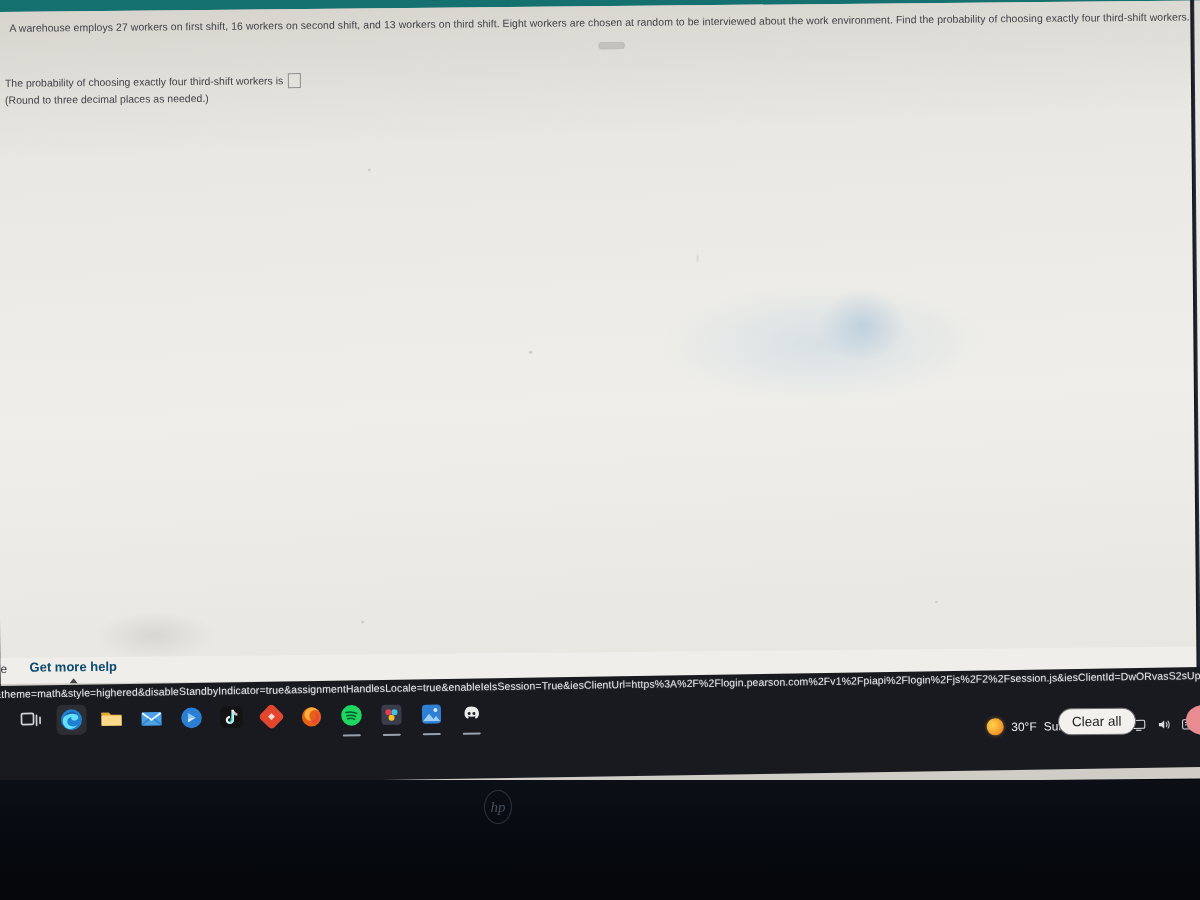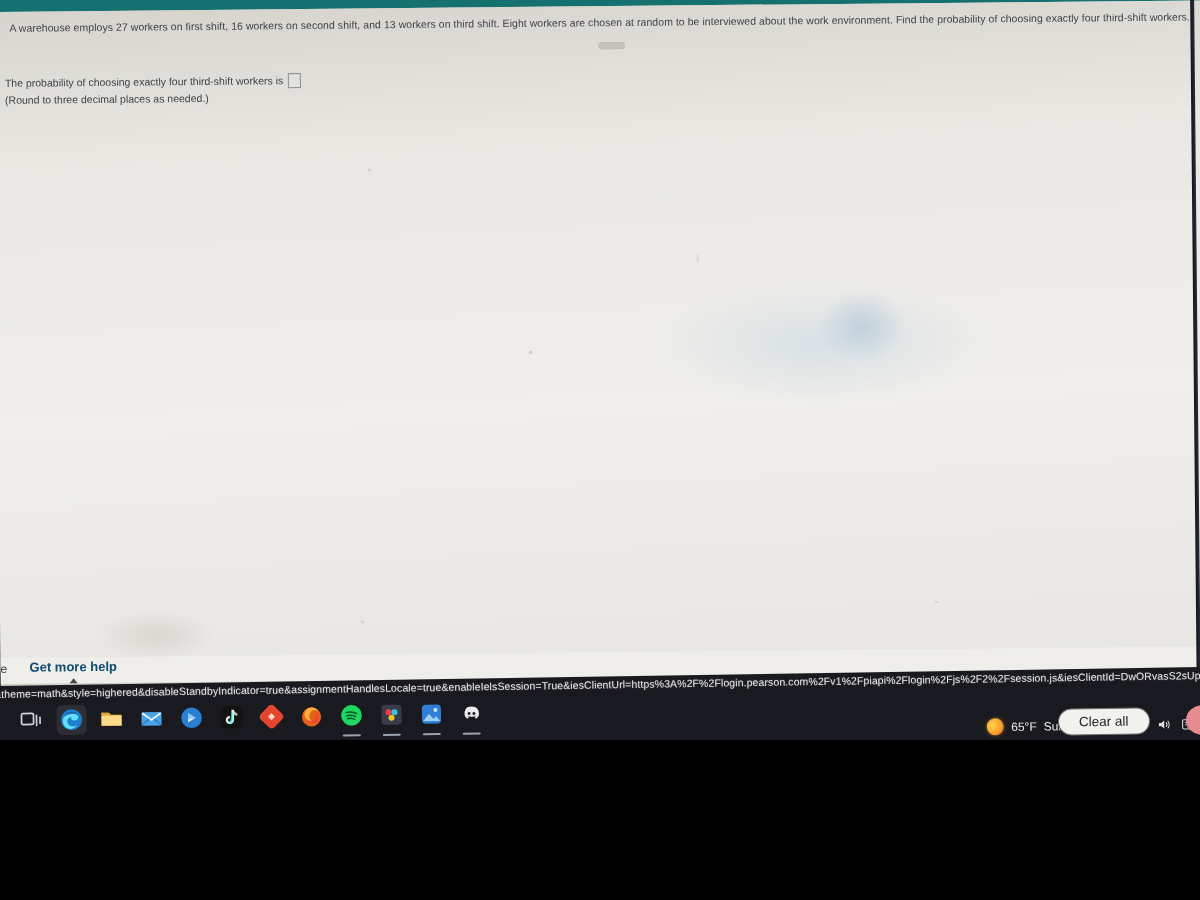--- a/index.html
+++ b/index.html
@@ -1,21 +1,21 @@
 <!DOCTYPE html>
 <html><head>
 <meta charset="utf-8">
 <style>
   * { box-sizing: border-box; margin:0; padding:0; }
   html,body { width:1200px; height:900px; overflow:hidden; background:#000; }
   body { font-family:"Liberation Sans", sans-serif; }
 
   
   #photo {
-    position:relative; width:1200px; height:740px;
+    position:relative; width:1200px; height:900px;
     background:#05070c;
     overflow:hidden;
   }
 
   
   #screen {
     position:absolute; left:-6px; top:-10px; width:1215px; height:800px;
     transform: rotate(-0.55deg);
     transform-origin: 0 0;
     overflow:hidden;
@@ -118,21 +118,21 @@
   .sun{
     width:17px;height:17px;border-radius:50%;
     background:radial-gradient(circle at 35% 40%,#ffd34d,#f59d2b 60%,#e4571f 100%);
     box-shadow:0 0 4px rgba(255,170,60,.5);
   }
   .tray-ico{ opacity:.95; }
 
   
   .clearall{
     position:absolute; left:1058px; top:708px;
-    padding:5px 20px; border:1px solid #6e6e6e; border-radius:14px;
+    padding:5px 13px; border:1px solid #6e6e6e; border-radius:14px;
     background:#f2f1ee; color:#222; font-size:13.5px;
     transform: rotate(-0.7deg);
   }
   .pinkbtn{
     position:absolute; left:1186px; top:705px; width:34px;height:30px;
     border-radius:50%; background:#e98c92;
     transform: rotate(-0.7deg);
   }
 
   
@@ -306,21 +306,21 @@
           <circle cx="9.6" cy="12" r="1.5" fill="#1b1c21"></circle>
           <circle cx="14.4" cy="12" r="1.5" fill="#1b1c21"></circle>
         </svg>
         <span class="ind"></span>
       </div>
     </div>
 
     <div class="tray">
       <div class="weather">
         <span class="sun"></span>
-        <span>65°F</span>
+        <span>30°F</span>
         <span>Sunny</span>
       </div>
       <span class="tray-ico" style="font-size:12px;">⌃</span>
       <svg width="16" height="16" viewBox="0 0 24 24" class="tray-ico">
         <rect x="4" y="6" width="14" height="12" rx="2.5" fill="none" stroke="#e4e6ea" stroke-width="1.6"></rect>
         <rect x="18.5" y="10" width="2" height="4" rx="1" fill="#e4e6ea"></rect>
         <path d="M11 3v3" stroke="#e4e6ea" stroke-width="1.5"></path>
       </svg>
       <svg width="16" height="16" viewBox="0 0 24 24" class="tray-ico">
         <rect x="3" y="5" width="18" height="12" rx="2" fill="none" stroke="#e4e6ea" stroke-width="1.6"></rect>

